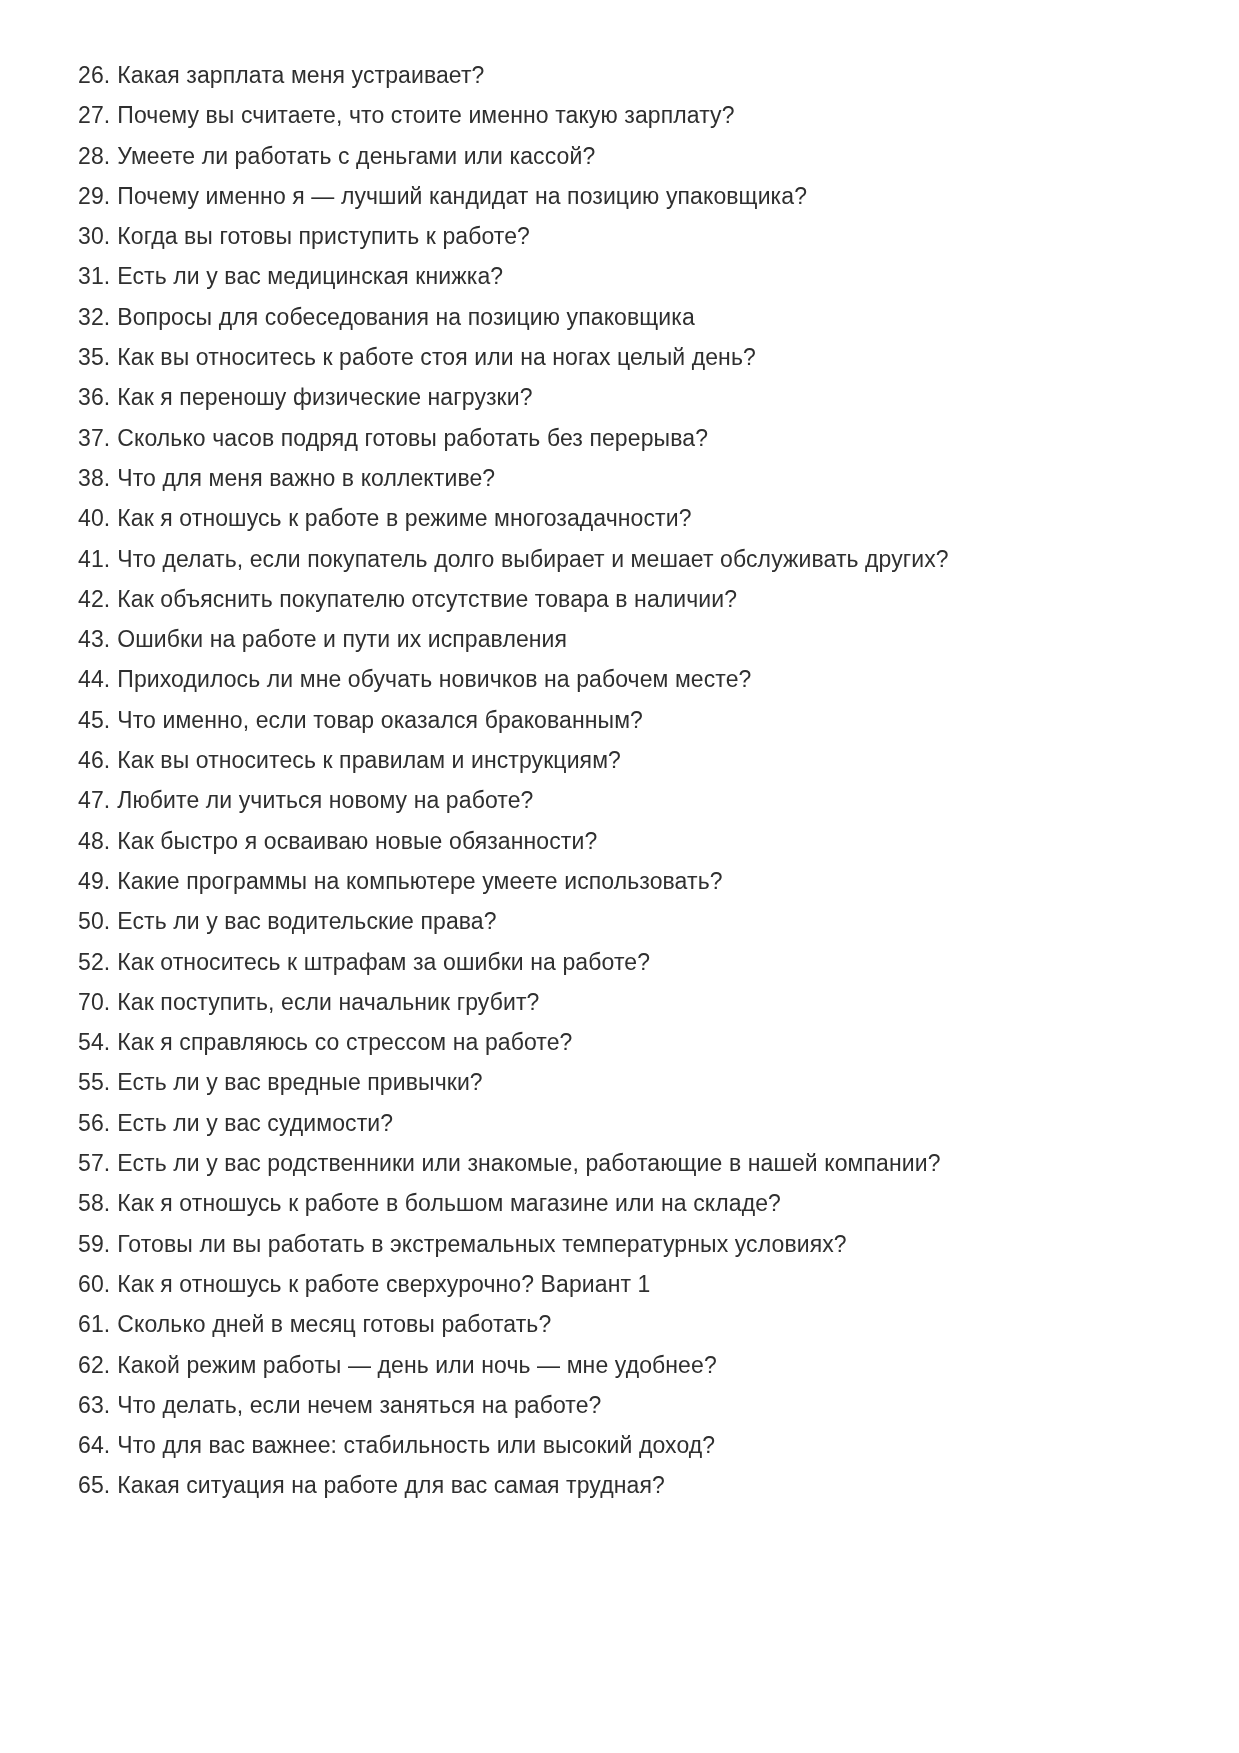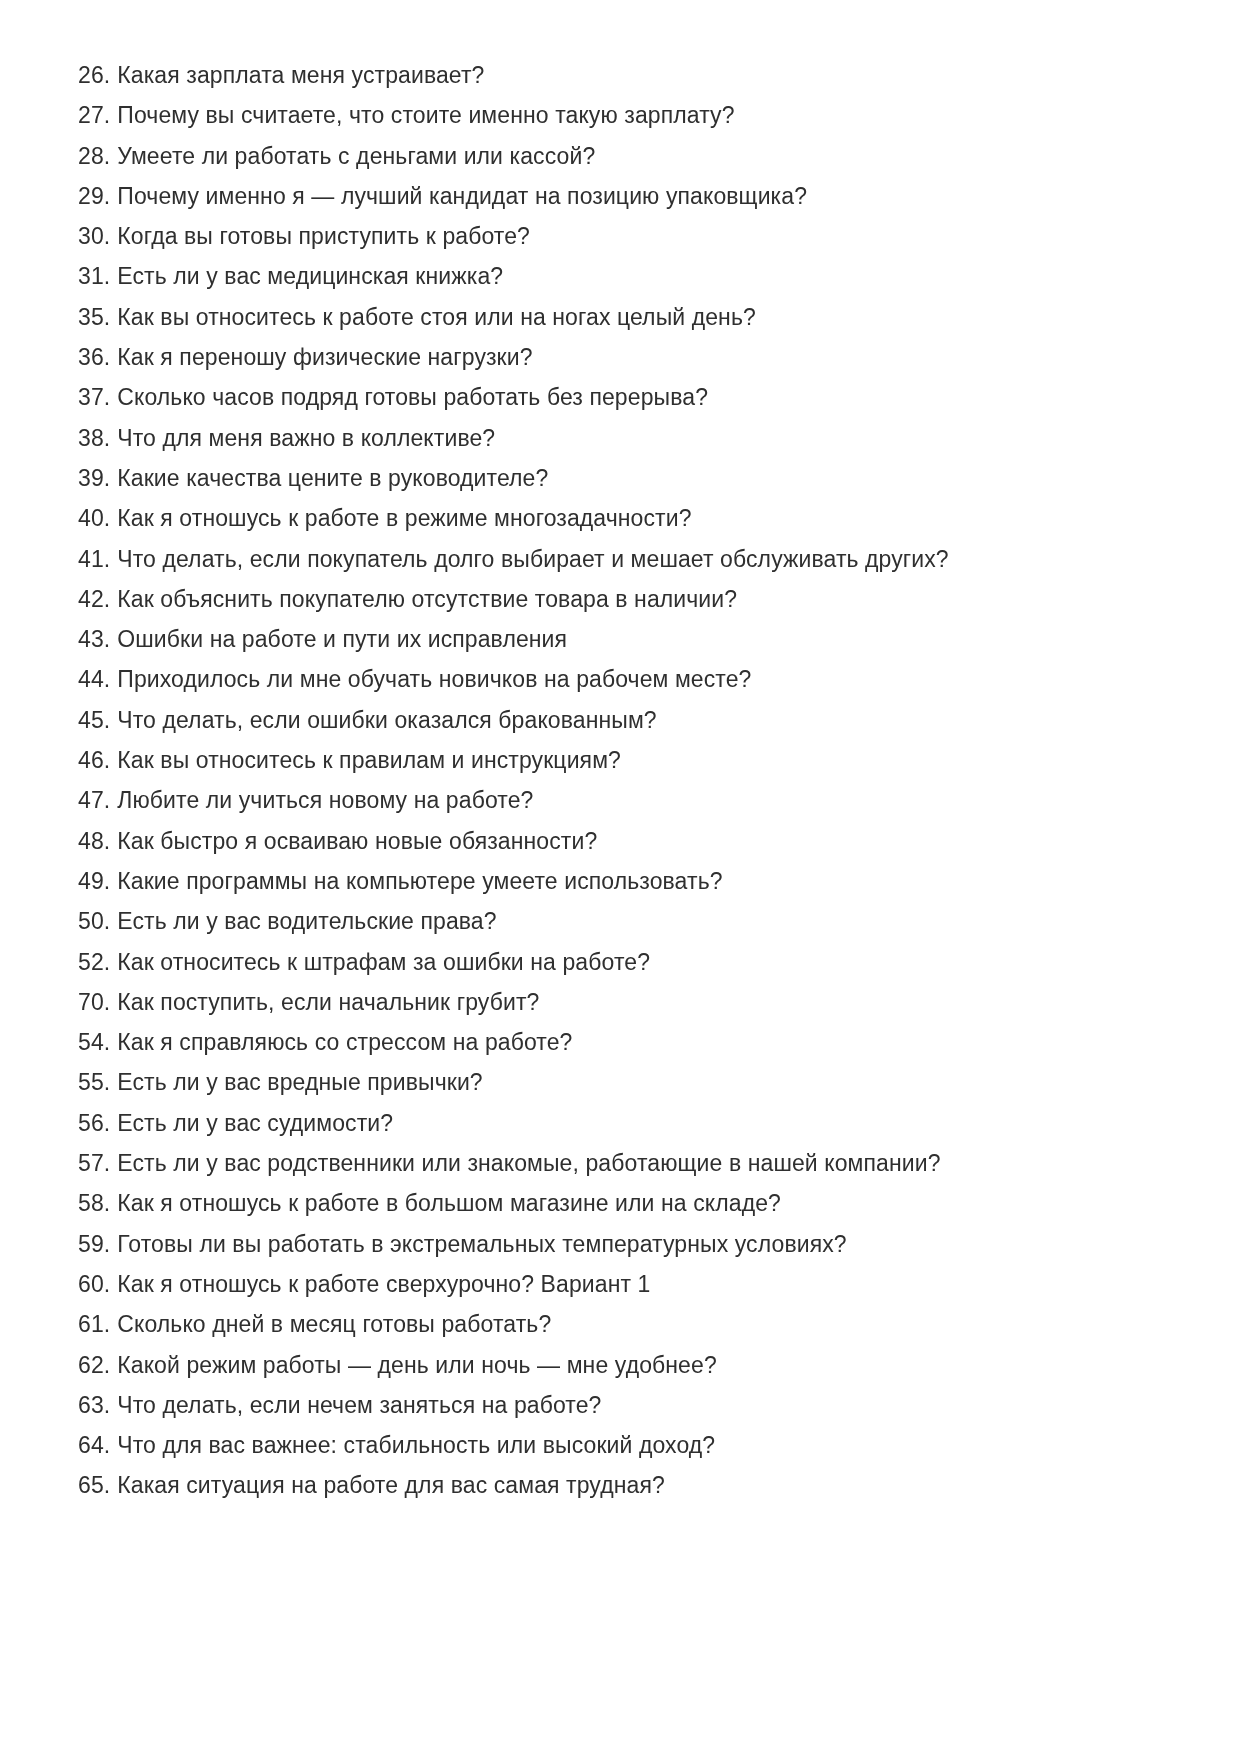--- a/index.html
+++ b/index.html
@@ -41,31 +41,31 @@
 <body>
 
 <div class="page">
   <div class="question-list">
       <div class="line"><span class="num">26.</span><span class="txt">Какая зарплата меня устраивает?</span></div>
       <div class="line"><span class="num">27.</span><span class="txt">Почему вы считаете, что стоите именно такую зарплату?</span></div>
       <div class="line"><span class="num">28.</span><span class="txt">Умеете ли работать с деньгами или кассой?</span></div>
       <div class="line"><span class="num">29.</span><span class="txt">Почему именно я — лучший кандидат на позицию упаковщика?</span></div>
       <div class="line"><span class="num">30.</span><span class="txt">Когда вы готовы приступить к работе?</span></div>
       <div class="line"><span class="num">31.</span><span class="txt">Есть ли у вас медицинская книжка?</span></div>
+      <div class="line"><span class="num">32.</span><span class="txt">Вопросы для собеседования на позицию упаковщика</span></div>
       <div class="line"><span class="num">35.</span><span class="txt">Как вы относитесь к работе стоя или на ногах целый день?</span></div>
       <div class="line"><span class="num">36.</span><span class="txt">Как я переношу физические нагрузки?</span></div>
       <div class="line"><span class="num">37.</span><span class="txt">Сколько часов подряд готовы работать без перерыва?</span></div>
       <div class="line"><span class="num">38.</span><span class="txt">Что для меня важно в коллективе?</span></div>
-      <div class="line"><span class="num">39.</span><span class="txt">Какие качества цените в руководителе?</span></div>
       <div class="line"><span class="num">40.</span><span class="txt">Как я отношусь к работе в режиме многозадачности?</span></div>
       <div class="line"><span class="num">41.</span><span class="txt">Что делать, если покупатель долго выбирает и мешает обслуживать других?</span></div>
       <div class="line"><span class="num">42.</span><span class="txt">Как объяснить покупателю отсутствие товара в наличии?</span></div>
       <div class="line"><span class="num">43.</span><span class="txt">Ошибки на работе и пути их исправления</span></div>
       <div class="line"><span class="num">44.</span><span class="txt">Приходилось ли мне обучать новичков на рабочем месте?</span></div>
-      <div class="line"><span class="num">45.</span><span class="txt">Что делать, если ошибки оказался бракованным?</span></div>
+      <div class="line"><span class="num">45.</span><span class="txt">Что именно, если товар оказался бракованным?</span></div>
       <div class="line"><span class="num">46.</span><span class="txt">Как вы относитесь к правилам и инструкциям?</span></div>
       <div class="line"><span class="num">47.</span><span class="txt">Любите ли учиться новому на работе?</span></div>
       <div class="line"><span class="num">48.</span><span class="txt">Как быстро я осваиваю новые обязанности?</span></div>
       <div class="line"><span class="num">49.</span><span class="txt">Какие программы на компьютере умеете использовать?</span></div>
       <div class="line"><span class="num">50.</span><span class="txt">Есть ли у вас водительские права?</span></div>
       <div class="line"><span class="num">52.</span><span class="txt">Как относитесь к штрафам за ошибки на работе?</span></div>
       <div class="line"><span class="num">70.</span><span class="txt">Как поступить, если начальник грубит?</span></div>
       <div class="line"><span class="num">54.</span><span class="txt">Как я справляюсь со стрессом на работе?</span></div>
       <div class="line"><span class="num">55.</span><span class="txt">Есть ли у вас вредные привычки?</span></div>
       <div class="line"><span class="num">56.</span><span class="txt">Есть ли у вас судимости?</span></div>

